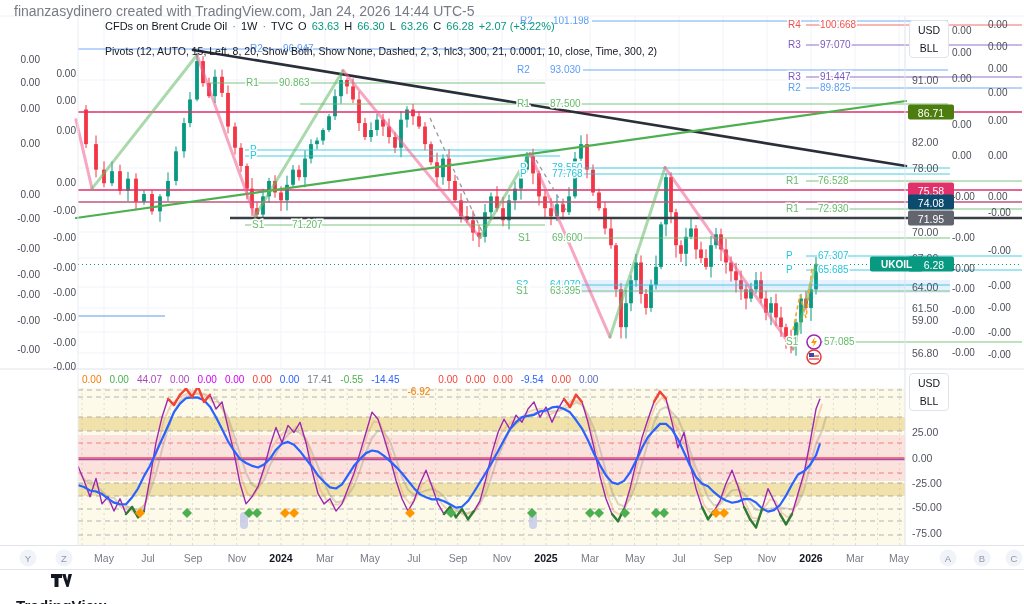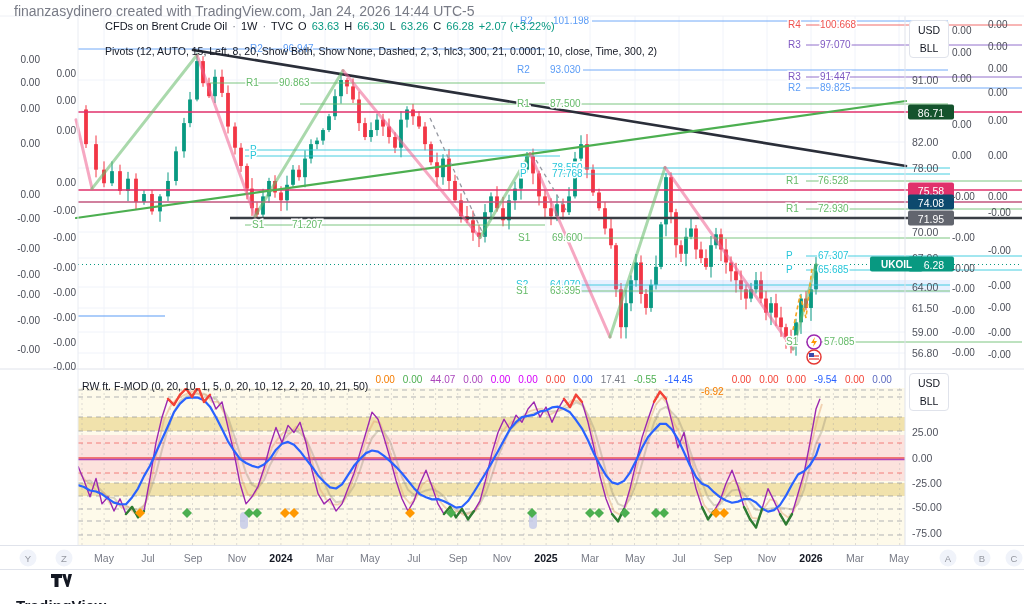--- a/index.html
+++ b/index.html
@@ -810,21 +810,20 @@
       <span class="ohlc-v">63.26</span>
     <span class="ohlc-l">C</span>
       <span class="ohlc-v">66.28</span>
     <span class="chg">+2.07 (+3.22%)</span>
   </div>
   <div id="legend2" class="abs legendrow">
     <span>Pivots (12, AUTO, 15, Left, 8, 20, Show Both, Show None, Dashed, 2, 3, hlc3, 300, 21, 0.0001, 10, close, Time, 300, 2)</span>
   </div>
 
   <div id="osclegend" class="abs">
-    <span>RW ft. F-MOD (0, 20, 10, 1, 5, 0, 20, 10, 12, 2, 20, 10, 21, 50)</span>
     <span id="oscvals" style="display:flex;gap:8px;">
         <span class="val" style="color: rgb(245, 124, 0);">0.00</span>
         <span class="val" style="color: rgb(76, 175, 80);">0.00</span>
         <span class="val" style="color: rgb(171, 71, 188);">44.07</span>
         <span class="val" style="color: rgb(171, 71, 188);">0.00</span>
         <span class="val" style="color: rgb(213, 0, 249);">0.00</span>
         <span class="val" style="color: rgb(213, 0, 249);">0.00</span>
         <span class="val" style="color: rgb(244, 67, 54);">0.00</span>
         <span class="val" style="color: rgb(41, 98, 255);">0.00</span>
         <span class="val" style="color: rgb(120, 123, 134);">17.41</span>
@@ -885,28 +884,28 @@
     </svg>
     <span id="brand">TradingView</span>
   </div>
 <div class="scale-tick" style="top:80px;">91.00</div>
     <div class="scale-tick" style="top:142px;">82.00</div>
     <div class="scale-tick" style="top:168px;">78.00</div>
     <div class="scale-tick" style="top:232px;">70.00</div>
     <div class="scale-tick" style="top:258px;">67.00</div>
     <div class="scale-tick" style="top:287px;">64.00</div>
     <div class="scale-tick" style="top:308px;">61.50</div>
-    <div class="scale-tick" style="top:332px;">59.00</div>
+    <div class="scale-tick" style="top:320px;">59.00</div>
     <div class="scale-tick" style="top:353px;">56.80</div>
     <div class="scale-tick" style="top:432px;">25.00</div>
     <div class="scale-tick" style="top:458px;">0.00</div>
     <div class="scale-tick" style="top:483px;">-25.00</div>
     <div class="scale-tick" style="top:507px;">-50.00</div>
     <div class="scale-tick" style="top:533px;">-75.00</div>
-    <div class="badge" style="top:112px;background:#14532d;">86.71</div>
+    <div class="badge" style="top:112px;background:#4d7c0f;">86.71</div>
     <div class="badge" style="top:190px;background:#e0316b;">75.58</div>
     <div class="badge" style="top:202px;background:#0c4a6e;">74.08</div>
     <div class="badge" style="top:218px;background:#62656e;">71.95</div>
     <div class="badge" style="top:264px;background:#089981;">66.28</div>
     <div class="symtag" style="left:870px;top:264px;background:#089981;">UKOIL</div>
     <div class="zeros r" style="left:40px;top:59px;">0.00</div>
     <div class="zeros r" style="left:40px;top:82px;">0.00</div>
     <div class="zeros r" style="left:40px;top:108px;">0.00</div>
     <div class="zeros r" style="left:40px;top:143px;">0.00</div>
     <div class="zeros r" style="left:40px;top:194px;">0.00</div>

